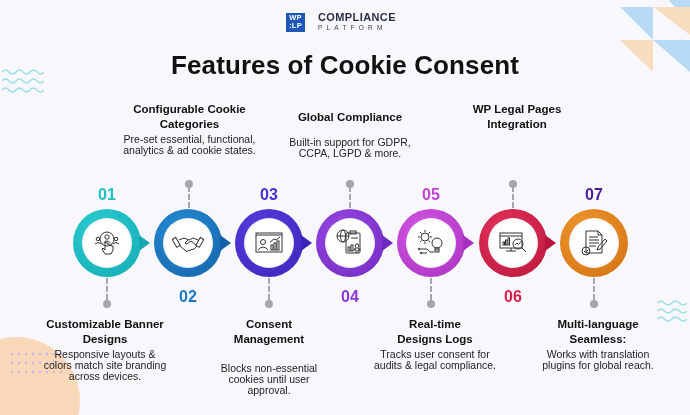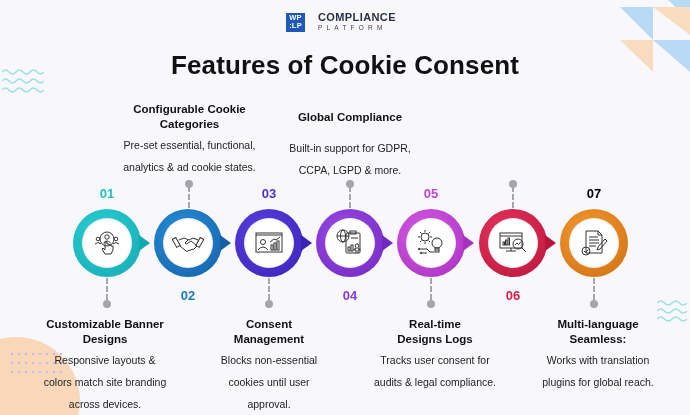--- a/index.html
+++ b/index.html
@@ -52,33 +52,33 @@
     }
     .step.last::after { display: none; }
     .step-inner {
       width: 50px; height: 50px; border-radius: 50%; background: #fff;
       display: flex; align-items: center; justify-content: center;
       box-shadow: 0 0 3px rgba(0,0,0,0.15) inset;
     }
     .step-inner svg { width: 32px; height: 32px; }
 
     .num {
-      font-size: 13px; font-weight: 700; width: 30px; text-align: center;
+      font-size: 16px; font-weight: 700; width: 30px; text-align: center;
     }
 
     
     .conn {
       width: 2px; border-left: 2px dashed #a5a5ac;
     }
     .dot { width: 8px; height: 8px; border-radius: 50%; background: #a5a5ac; }
 
     
     .block { text-align: center; }
     .block .h { font-size: 11.5px; font-weight: 700; color: #111; line-height: 15px; }
-    .block .d { font-size: 10.5px; color: #222; line-height: 22px; margin-top: 2px; }
+    .block .d { font-size: 10.5px; color: #222; line-height: 11px; margin-top: 2px; }
   </style>
 </head>
 <body>
 
 <svg class="abs deco-tri" viewBox="0 0 70 75">
   <polygon points="48,0 70,0 70,22" fill="#b8daf5"></polygon>
   <polygon points="48,0 70,22 48,22" fill="#fdfdfe"></polygon>
   <polygon points="0,7 33,7 33,40" fill="#b8daf5"></polygon>
   <polygon points="33,7 70,7 70,35" fill="#f8dcc0"></polygon>
   <polygon points="0,40 33,40 33,72" fill="#f8dcc0"></polygon>
@@ -198,21 +198,21 @@
         <rect x="21" y="16" width="2" height="7"></rect>
         <rect x="24" y="14" width="2" height="9"></rect>
       <path d="M17 15 l4 -3 l2 1 l4 -3"></path>
     </svg>
   </div>
 </div>
 <div class="abs conn" style="left:268px;top:278px;height:22px;"></div>
 <div class="abs dot" style="left:265px;top:300px;"></div>
 <div class="abs block" style="left:205px;top:317px;width:128px;">
   <div class="h" style="padding:0 22px;">Consent Management</div>
-  <div class="d" style="padding:0 6px;margin-top:2px;">Blocks non-essential cookies until user approval.</div>
+  <div class="d" style="padding:0 6px;margin-top:16px;">Blocks non-essential cookies until user approval.</div>
 </div>
 
 <div class="abs block" style="left:280px;top:110px;width:140px;">
   <div class="h">Global Compliance</div>
   <div class="d" style="margin-top:12px;padding:0 8px;">Built-in support for GDPR, CCPA, LGPD &amp; more.</div>
 </div>
 <div class="abs dot" style="left:346px;top:180px;"></div>
 <div class="abs conn" style="left:349px;top:186px;height:22px;"></div>
 <div class="abs step" style="left:316px;top:209px;background:radial-gradient(circle at 40% 35%,#9a4ae4,#7028c0);--c2:#7028c0;">
   <div class="step-inner">
@@ -247,20 +247,21 @@
   </div>
 </div>
 <div class="abs conn" style="left:430px;top:278px;height:22px;"></div>
 <div class="abs dot" style="left:427px;top:300px;"></div>
 <div class="abs block" style="left:365px;top:317px;width:140px;">
   <div class="h" style="padding:0 32px;">Real-time Designs Logs</div>
   <div class="d">Tracks user consent for audits &amp; legal compliance.</div>
 </div>
 
 <div class="abs block" style="left:452px;top:102px;width:130px;">
+  <div class="h" style="padding:0 10px;">WP Legal Pages Integration</div>
 </div>
 <div class="abs dot" style="left:509px;top:180px;"></div>
 <div class="abs conn" style="left:512px;top:186px;height:22px;"></div>
 <div class="abs step" style="left:479px;top:209px;background:radial-gradient(circle at 40% 35%,#e8345e,#b8143a);--c2:#b8143a;">
   <div class="step-inner">
     <svg viewBox="0 0 32 32" fill="none" stroke="#333" stroke-width="1">
       <rect x="3" y="6" width="22" height="15"></rect>
       <line x1="3" y1="9" x2="25" y2="9"></line>
       <line x1="14" y1="21" x2="14" y2="24"></line>
       <line x1="9" y1="24" x2="19" y2="24"></line>
@@ -268,21 +269,21 @@
         <rect x="8.5" y="13" width="1.5" height="5"></rect>
         <rect x="11" y="11" width="1.5" height="7"></rect>
       <circle cx="21" cy="17" r="5"></circle>
       <path d="M18 18 l2 -2 l1.5 1.5 l2.5 -3"></path>
       <line x1="24.5" y1="20.5" x2="29" y2="25"></line>
     </svg>
   </div>
 </div>
 <div class="abs num" style="left:498px;top:288px;color:#d81e4a;">06</div>
 
-<div class="abs num" style="left:579px;top:186px;color:#000000;">07</div>
+<div class="abs num" style="left:579px;top:186px;color:#4c1d95;">07</div>
 <div class="abs step last" style="left:560px;top:209px;background:radial-gradient(circle at 40% 35%,#f29a30,#d06e10);--c2:#d06e10;">
   <div class="step-inner">
     <svg viewBox="0 0 32 32" fill="none" stroke="#333" stroke-width="1">
       <path d="M8 4 h12 l4 4 v18 h-16 z"></path>
       <path d="M20 4 v4 h4"></path>
       <line x1="11" y1="10" x2="20" y2="10"></line>
         <line x1="11" y1="13" x2="21" y2="13"></line>
         <line x1="11" y1="16" x2="21" y2="16"></line>
         <line x1="11" y1="19" x2="18" y2="19"></line>
       <circle cx="8" cy="24" r="4"></circle>

